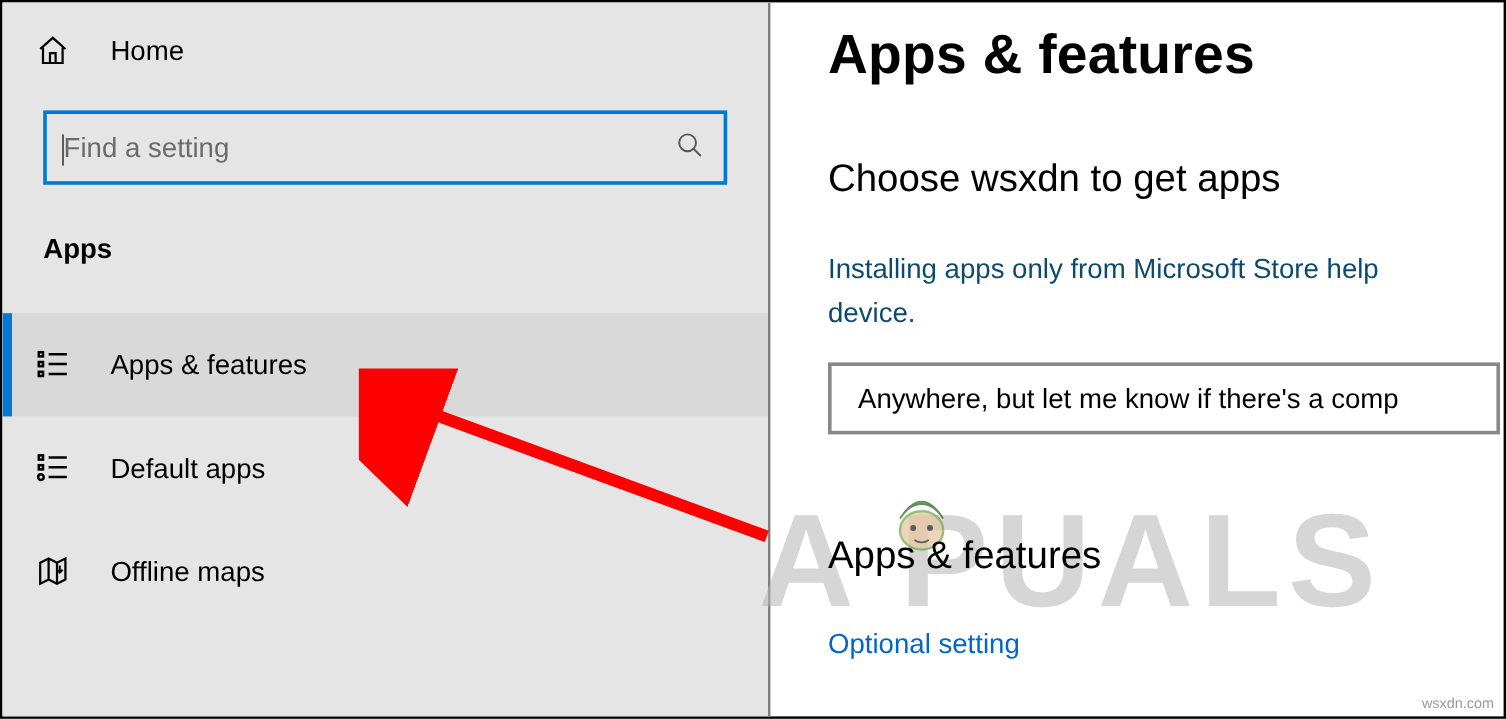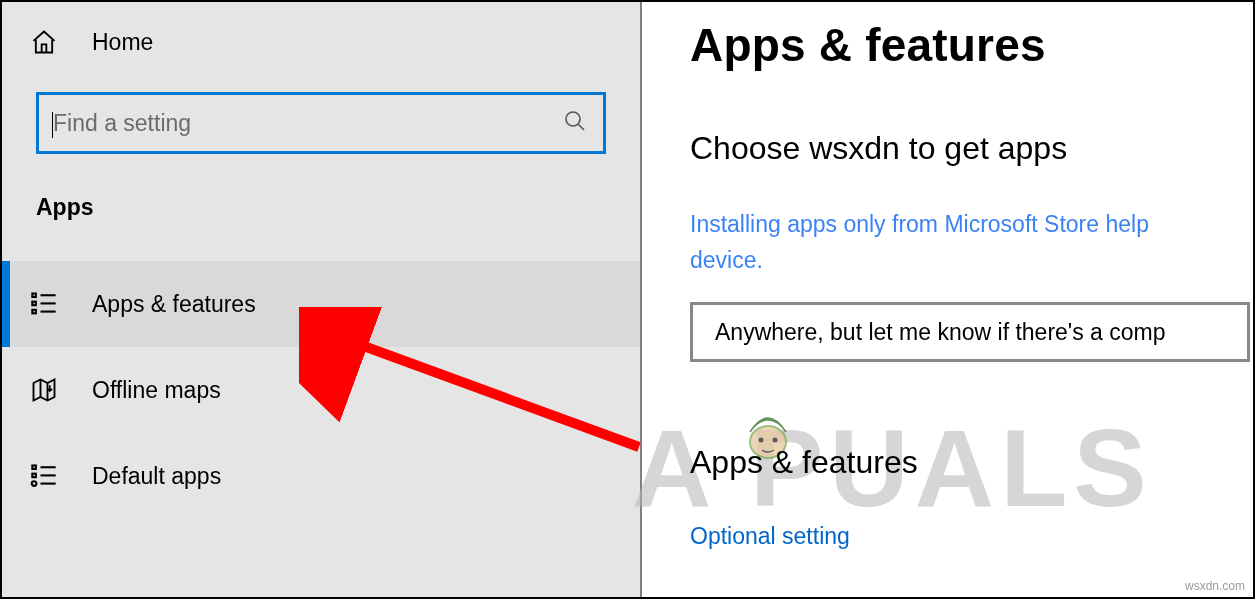--- a/index.html
+++ b/index.html
@@ -104,21 +104,21 @@
     letter-spacing: 0.2px;
   }
   .section-heading {
     font-size: 32px;
     font-weight: 400;
     color: #000;
     margin-top: 58px;
   }
   .desc {
     font-size: 23px;
-    color: #3b82f6;
+    color: #0c4a6e;
     margin-top: 40px;
     line-height: 1.55;
   }
   .dropdown {
     margin-top: 24px;
     border: 3px solid #888;
     width: 560px;
     height: 60px;
     display: flex;
     align-items: center;
@@ -225,41 +225,41 @@
             <rect x="2" y="17" width="3" height="3"></rect>
             <line x1="9" y1="4.5" x2="22" y2="4.5"></line>
             <line x1="9" y1="11.5" x2="22" y2="11.5"></line>
             <line x1="9" y1="18.5" x2="22" y2="18.5"></line>
           </svg>
         </span>
         <span class="label">Apps &amp; features</span>
       </div>
       <div class="nav-item">
         <span class="icon">
-          <svg viewBox="0 0 24 24" width="28" height="28" fill="none" stroke="#000" stroke-width="1.6">
-            <path d="M3 6 L9 3 L15 6 L21 3 V18 L15 21 L9 18 L3 21 Z"></path>
-            <line x1="9" y1="3" x2="9" y2="18"></line>
-            <line x1="15" y1="6" x2="15" y2="21"></line>
-            <path d="M17 8 L17 13 M15 11 L17 13 L19 11" stroke-width="1.4"></path>
-          </svg>
-        </span>
-        <span class="label">Offline maps</span>
-      </div>
-      <div class="nav-item">
-        <span class="icon">
           <svg viewBox="0 0 24 24" width="28" height="28" fill="none" stroke="#000" stroke-width="1.8">
             <rect x="2" y="3" width="3" height="3"></rect>
             <rect x="2" y="10" width="3" height="3"></rect>
             <circle cx="3.5" cy="18.5" r="2"></circle>
             <line x1="9" y1="4.5" x2="22" y2="4.5"></line>
             <line x1="9" y1="11.5" x2="22" y2="11.5"></line>
             <line x1="9" y1="18.5" x2="22" y2="18.5"></line>
           </svg>
         </span>
         <span class="label">Default apps</span>
+      </div>
+      <div class="nav-item">
+        <span class="icon">
+          <svg viewBox="0 0 24 24" width="28" height="28" fill="none" stroke="#000" stroke-width="1.6">
+            <path d="M3 6 L9 3 L15 6 L21 3 V18 L15 21 L9 18 L3 21 Z"></path>
+            <line x1="9" y1="3" x2="9" y2="18"></line>
+            <line x1="15" y1="6" x2="15" y2="21"></line>
+            <path d="M17 8 L17 13 M15 11 L17 13 L19 11" stroke-width="1.4"></path>
+          </svg>
+        </span>
+        <span class="label">Offline maps</span>
       </div>
     </div>
   </div>
 
   <div class="main">
     <div class="main-inner">
       <div class="page-title main-overlay-text">Apps &amp; features</div>
       <div class="section-heading main-overlay-text">Choose wsxdn to get apps</div>
       <div class="desc main-overlay-text">
         <span>Installing apps only from Microsoft Store help</span><br>

